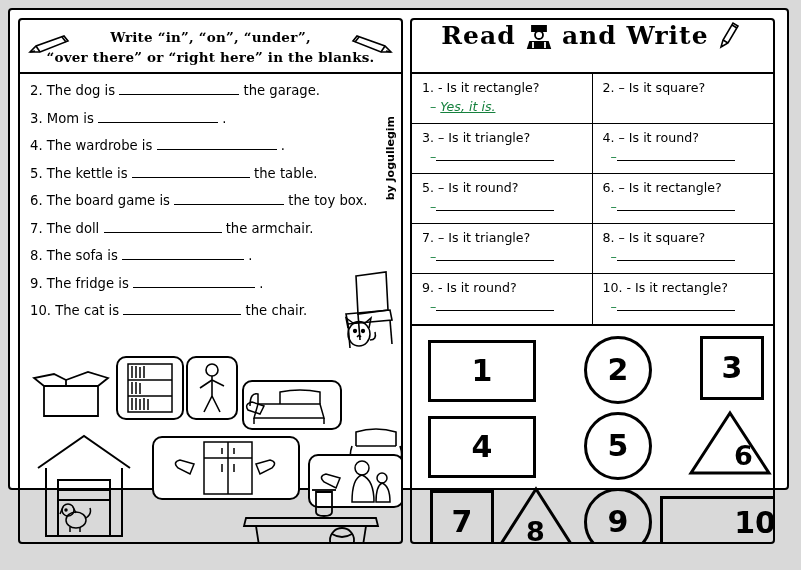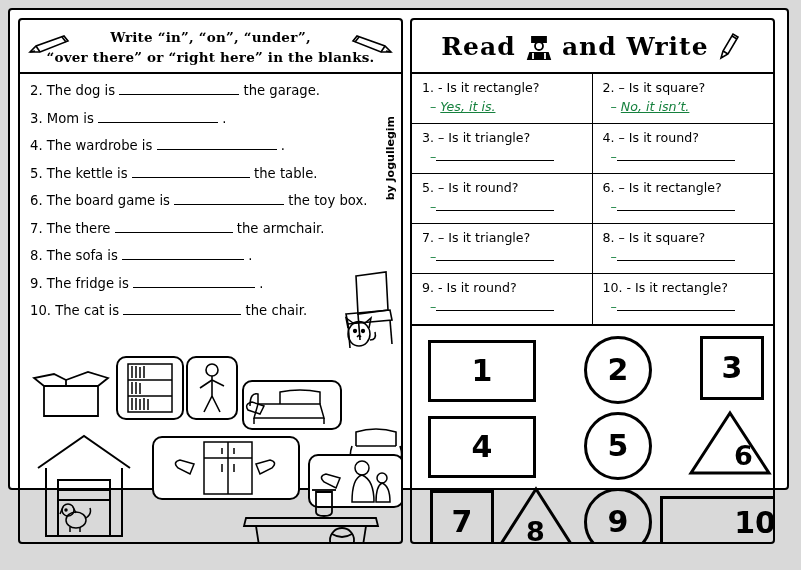--- a/index.html
+++ b/index.html
@@ -103,21 +103,20 @@
     writing-mode: vertical-rl;
     color: #000;
   }
   
   .rhead {
     position: relative;
     height: 54px;
     border-bottom: 2px solid #000;
     box-sizing: border-box;
     text-align: center;
-    padding-top: 11px;
   }
   .rhead .title {
     font-family: "DejaVu Serif", serif;
     font-size: 25px;
     font-weight: bold;
     letter-spacing: 1px;
     color: #000;
     display: inline-block;
     vertical-align: middle;
   }
@@ -264,21 +263,21 @@
           <span>the table.</span>
         </div>
         <div class="sentence">
           <span>6.</span>
           <span>The board game is</span>
           <span class="blank" style="width:110px"></span>
           <span>the toy box.</span>
         </div>
         <div class="sentence">
           <span>7.</span>
-          <span>The there</span>
+          <span>The doll</span>
           <span class="blank" style="width:118px"></span>
           <span>the armchair.</span>
         </div>
         <div class="sentence">
           <span>8.</span>
           <span>The sofa is</span>
           <span class="blank" style="width:122px"></span>
           <span>.</span>
         </div>
         <div class="sentence">
@@ -471,24 +470,20 @@
           <div class="atext">
             <span>–</span>
             <span class="ans-filled">Yes, it is.</span>
           </div>
         </div>
         <div class="qcell">
           <div class="qtext">
             <span>2.</span>
             <span>– Is it square?</span>
           </div>
-          <div class="atext">
-            <span>–</span>
-            <span class="ans-filled">No, it isn’t.</span>
-          </div>
         </div>
 
         <div class="qcell">
           <div class="qtext">
             <span>3.</span>
             <span>– Is it triangle?</span>
           </div>
           <div class="atext">
             <span>–</span><span class="ansblank"></span>
           </div>

